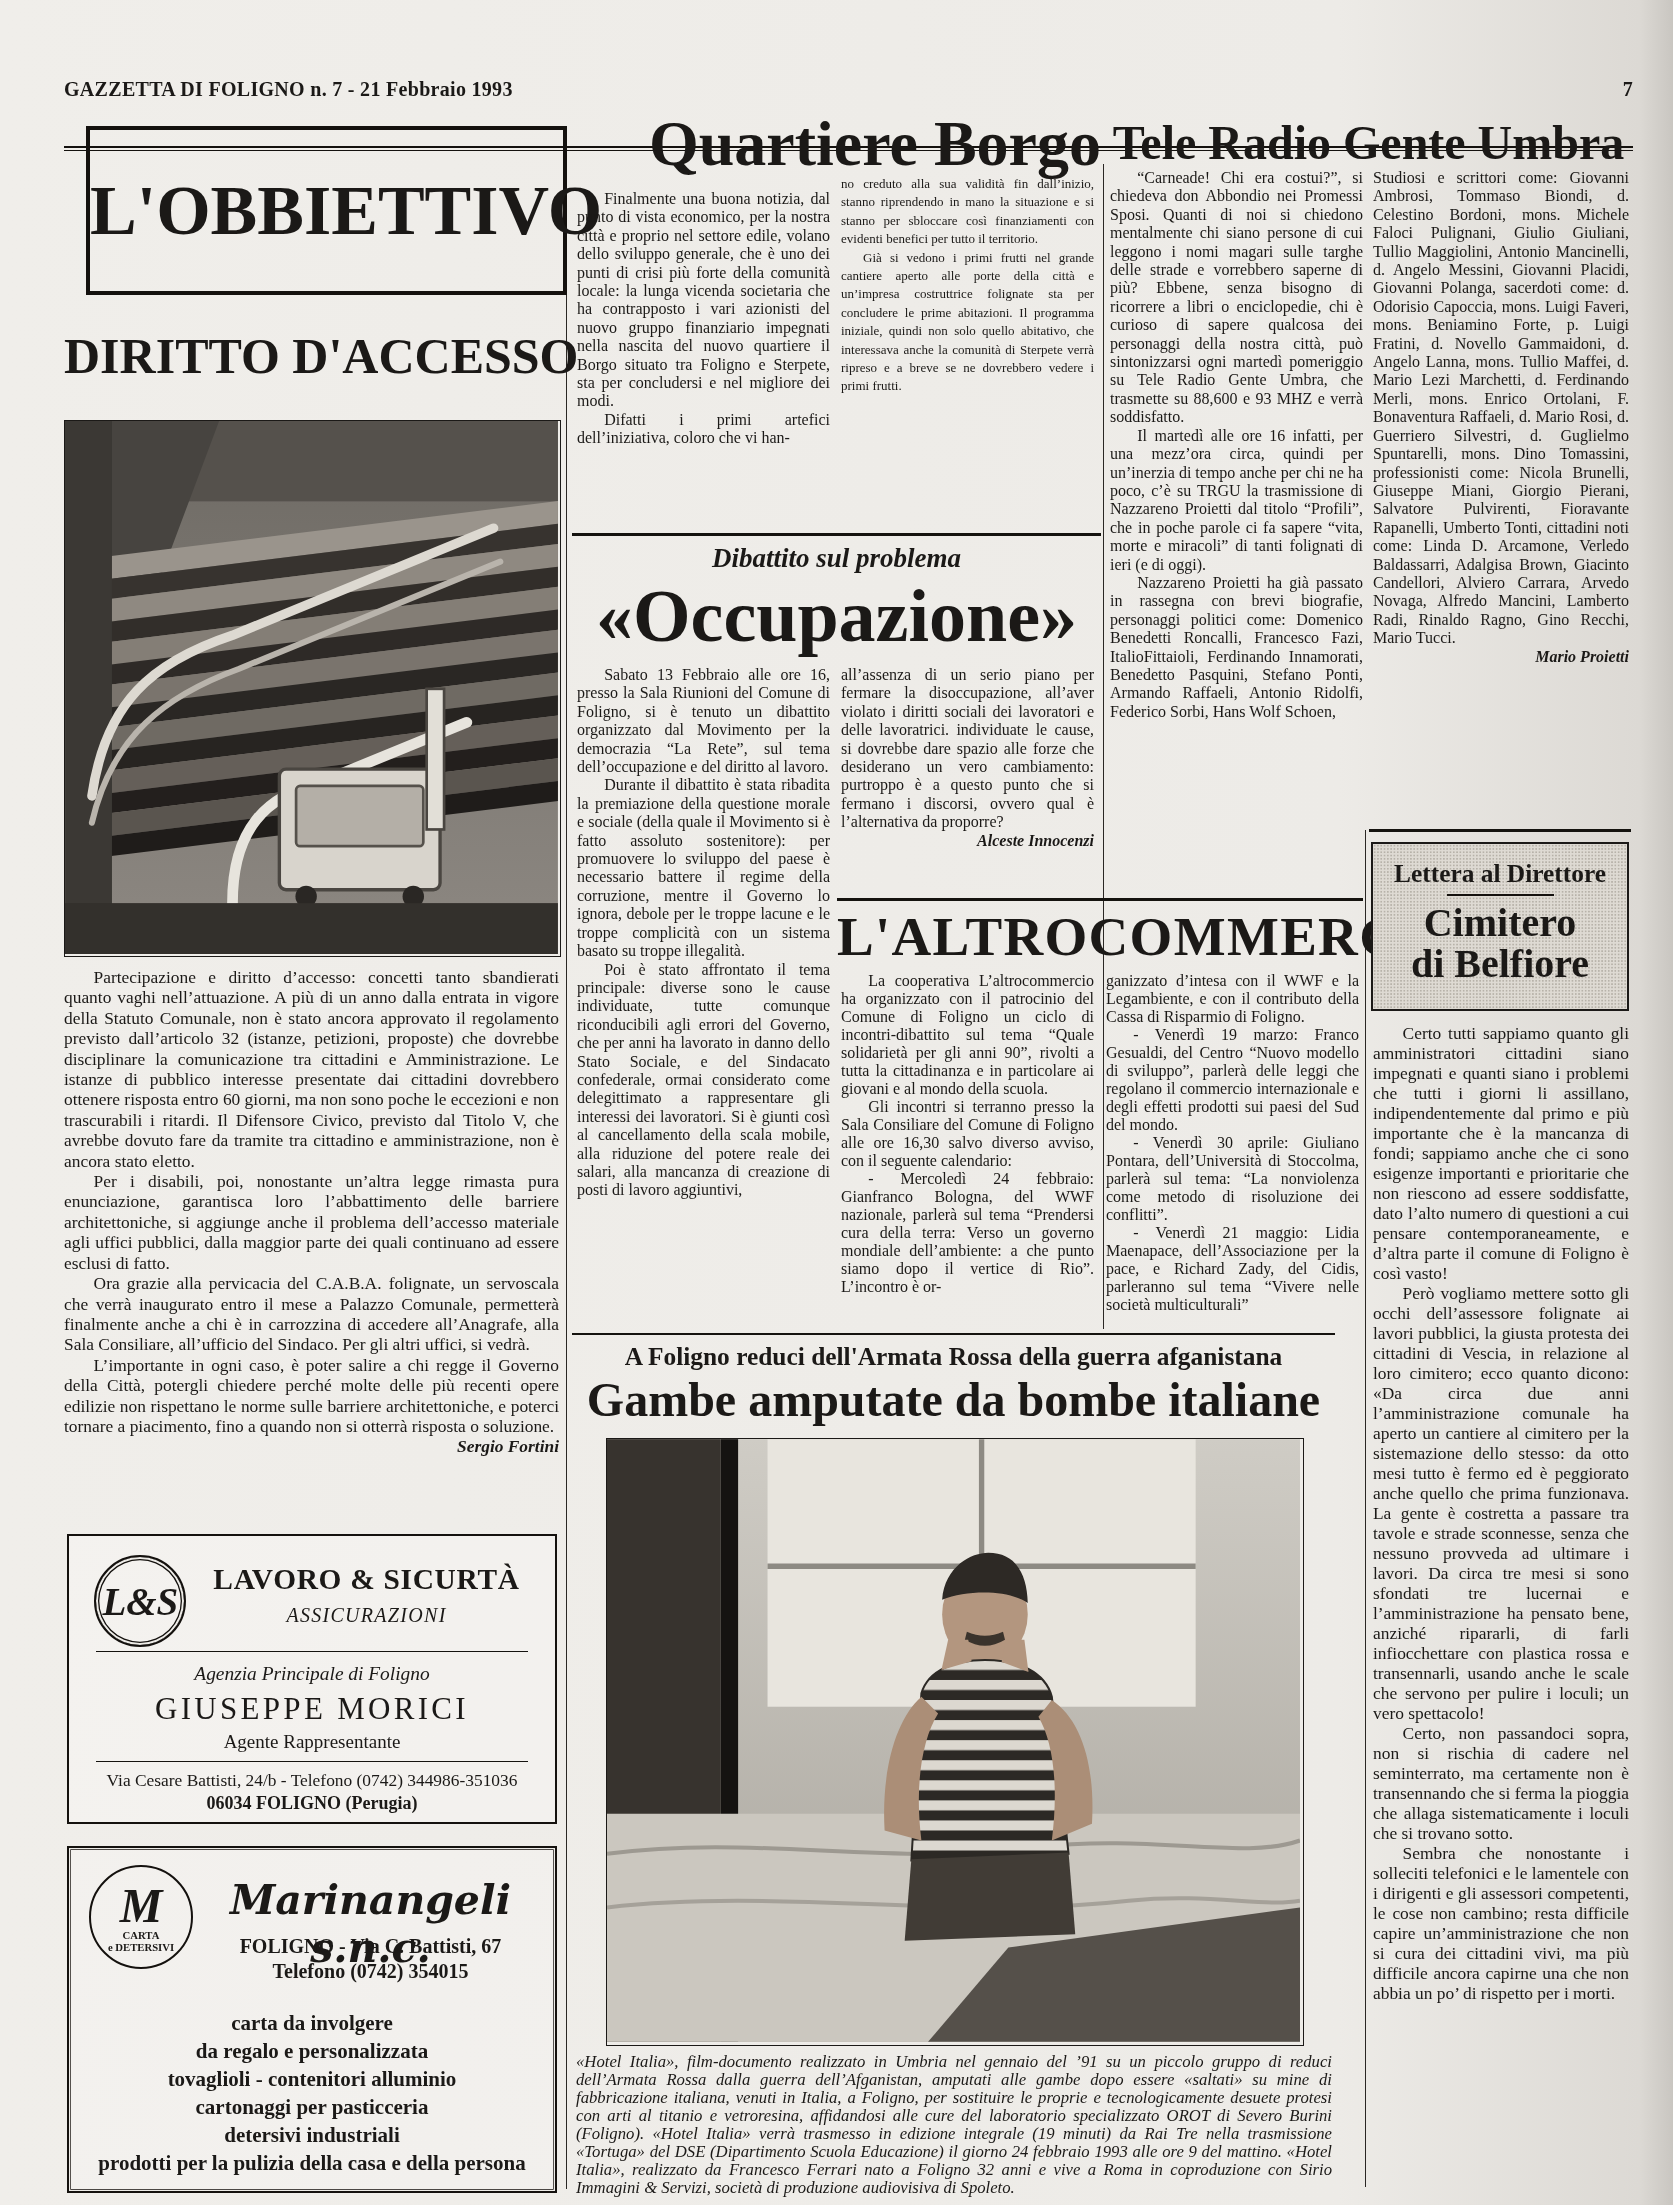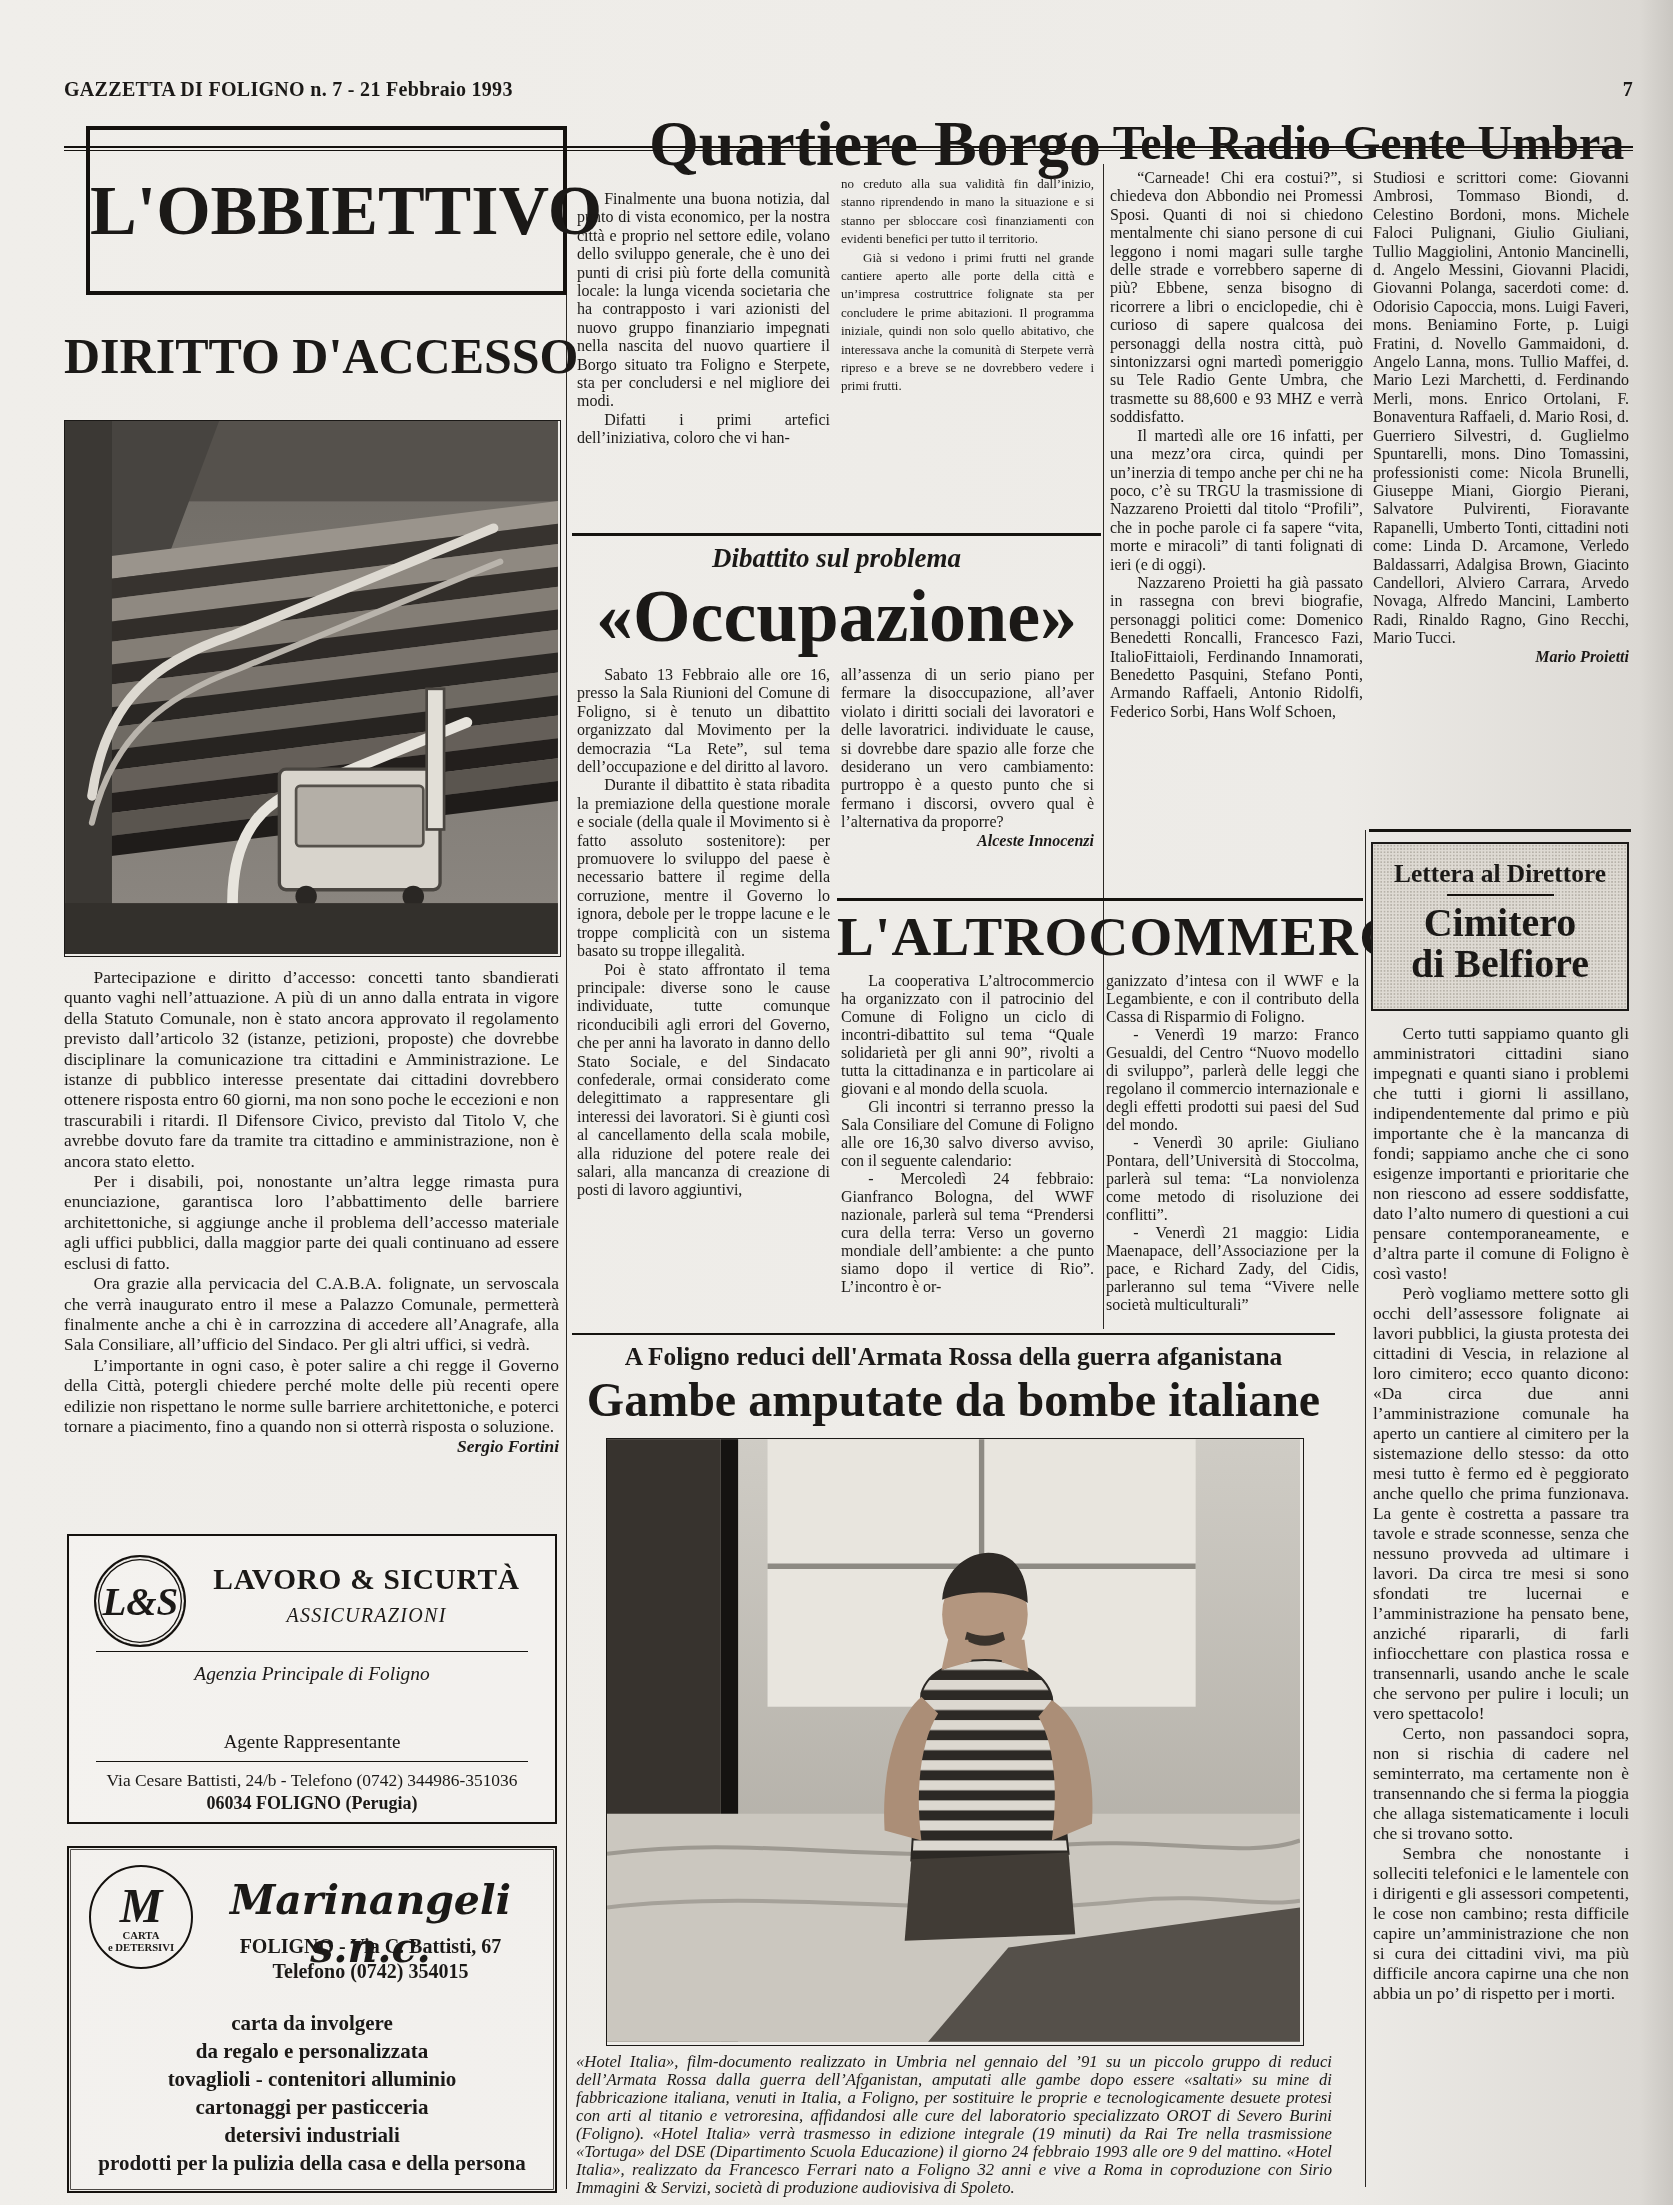--- a/index.html
+++ b/index.html
@@ -106,20 +106,21 @@
       <p class="sig">Sergio Fortini</p>
     </div>
   </section>
 
   <section class="abs adbox" style="left:67px;top:1534px;width:486px;height:286px;">
     <div class="logo-circle abs" style="left:25.4px;top:19px;width:88px;height:88px;font-size:39px;">L&amp;S</div>
     <div class="abs" style="left:127px;top:27px;width:341px;text-align:center;font-weight:bold;font-size:29.4px;letter-spacing:0.7px;">LAVORO &amp; SICURTÀ</div>
     <div class="abs" style="left:127px;top:68px;width:341px;text-align:center;font-style:italic;font-size:20px;letter-spacing:1.3px;">ASSICURAZIONI</div>
     <div class="abs rule-h" style="left:27px;top:115px;width:432px;height:1.3px;"></div>
     <div class="abs center" style="left:0;top:127px;width:486px;font-style:italic;font-size:19.4px;">Agenzia Principale di Foligno</div>
+    <div class="abs center" style="left:0;top:155px;width:486px;font-size:31px;letter-spacing:3.3px;">GIUSEPPE MORICI</div>
     <div class="abs center" style="left:0;top:195px;width:486px;font-size:19px;">Agente Rappresentante</div>
     <div class="abs rule-h" style="left:27px;top:225px;width:432px;height:1.3px;"></div>
     <div class="abs center" style="left:0;top:234px;width:486px;font-size:17.4px;">Via Cesare Battisti, 24/b - Telefono (0742) 344986-351036</div>
     <div class="abs center" style="left:0;top:257px;width:486px;font-size:18px;font-weight:bold;">06034 FOLIGNO (Perugia)</div>
   </section>
 
   <section class="abs adbox2" style="left:67px;top:1846px;width:486px;height:343px;background:rgba(255,255,255,0.2);">
     <div class="m-logo abs" style="left:20px;top:17.4px;width:100px;height:100px;">
       <div style="font-size:48px;font-style:italic;font-weight:bold;line-height:47px;">M</div>
       <div style="font-size:10.7px;font-weight:bold;">CARTA</div>

